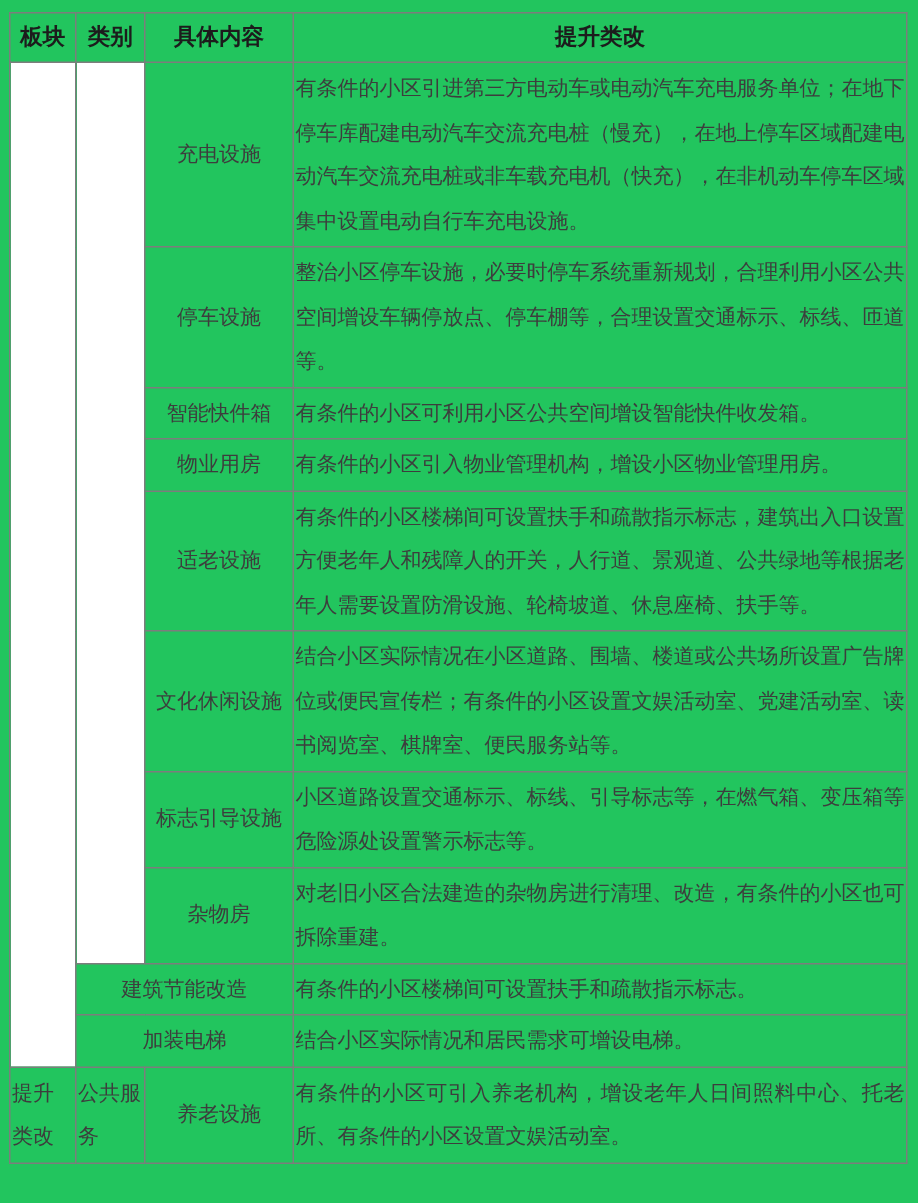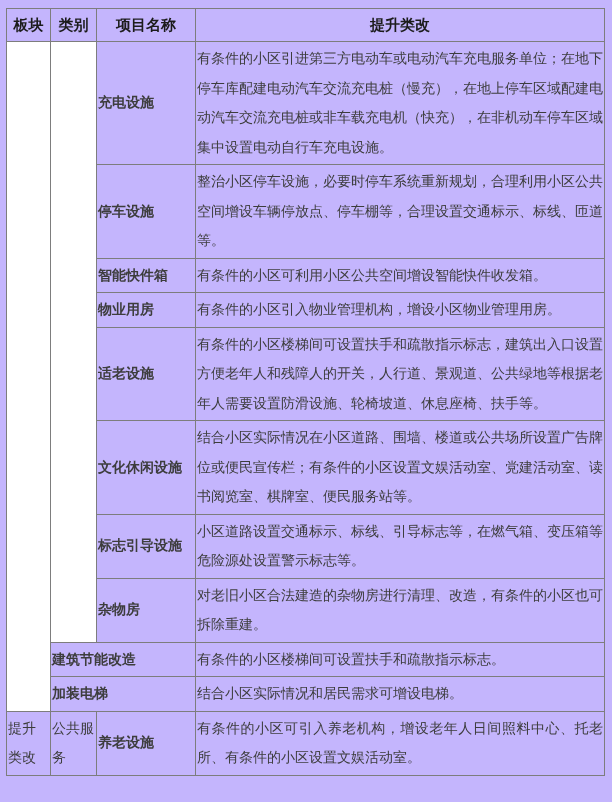--- a/index.html
+++ b/index.html
@@ -4,21 +4,21 @@
 <style>
   html, body {
     margin: 0;
     padding: 0;
     background: #ffffff;
     font-family: "Liberation Sans", "DejaVu Sans", sans-serif;
   }
   .page {
     width: 612px;
     height: 802px;
-    background: #c4b5fd;
+    background: #22c55e;
     box-sizing: border-box;
     overflow: hidden;
   }
   table.doc-table {
     border-collapse: collapse;
     table-layout: fixed;
     width: 598px;
     margin: 8px 0 0 6px;
     color: #3d3d3d;
   }
@@ -34,22 +34,21 @@
   }
   table.doc-table th {
     font-weight: bold;
     color: #1c1c1c;
     text-align: center;
     height: 33px;
     padding: 0;
     font-size: 15px;
   }
   td.cell-center {
-    text-align: left;
-    font-weight: bold;
+    text-align: center;
   }
   td.cell-content {
     text-align: justify;
     padding: 2px 8px;
   }
   td.cell-empty {
     background: #ffffff;
   }
   td.cell-wrap {
     text-align: left;
@@ -64,21 +63,21 @@
     <colgroup>
       <col style="width:44px">
       <col style="width:46px">
       <col style="width:99px">
       <col style="width:409px">
     </colgroup>
     <thead>
       <tr>
         <th>板块</th>
         <th>类别</th>
-        <th>项目名称</th>
+        <th>具体内容</th>
         <th>提升类改</th>
       </tr>
     </thead>
     <tbody>
       <tr>
         <td class="cell-empty" rowspan="10"></td>
         <td class="cell-empty" rowspan="8"></td>
         <td class="cell-center">充电设施</td>
         <td class="cell-content">有条件的小区引进第三方电动车或电动汽车充电服务单位；在地下停车库配建电动汽车交流充电桩（慢充），在地上停车区域配建电动汽车交流充电桩或非车载充电机（快充），在非机动车停车区域集中设置电动自行车充电设施。</td>
       </tr>

